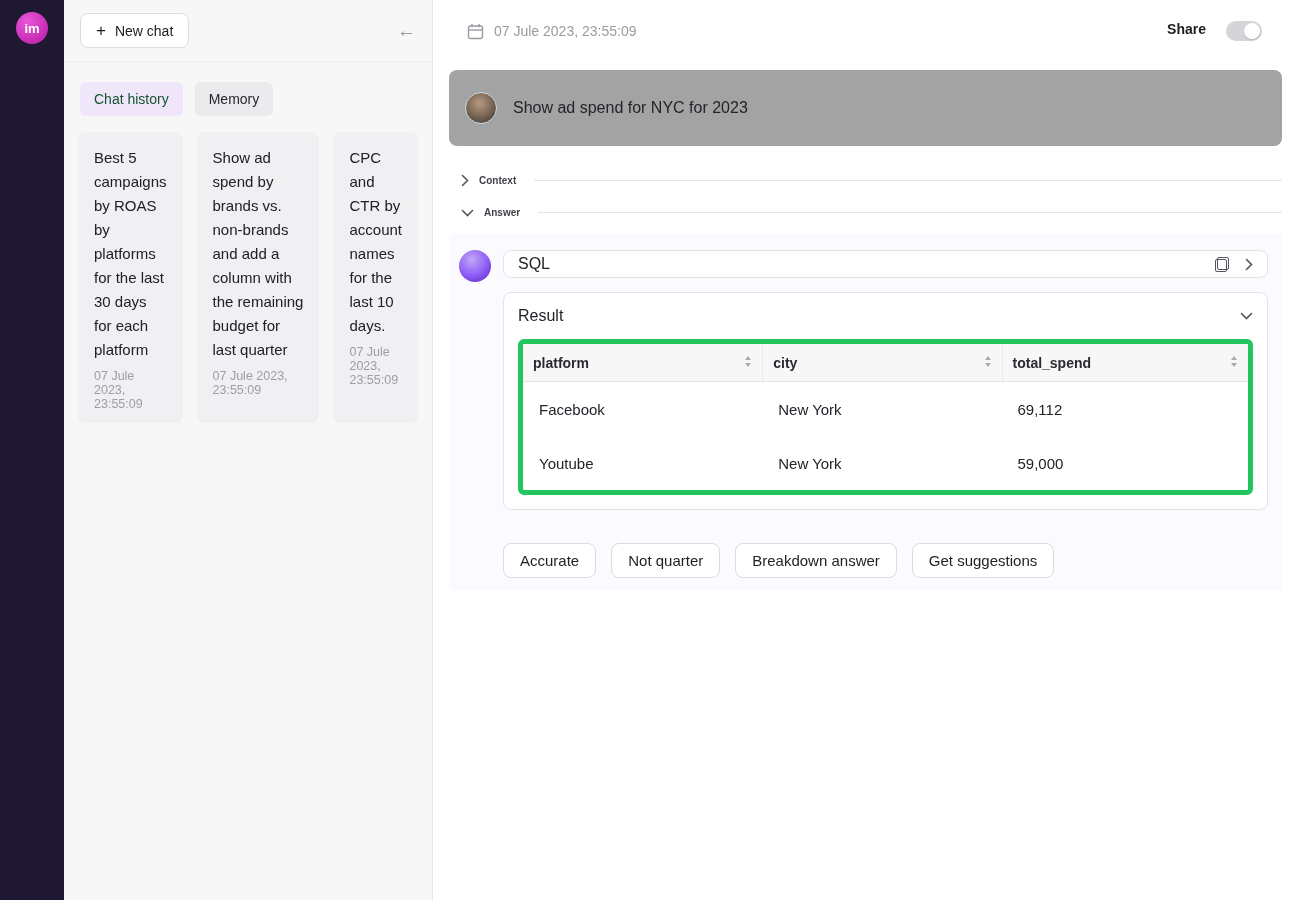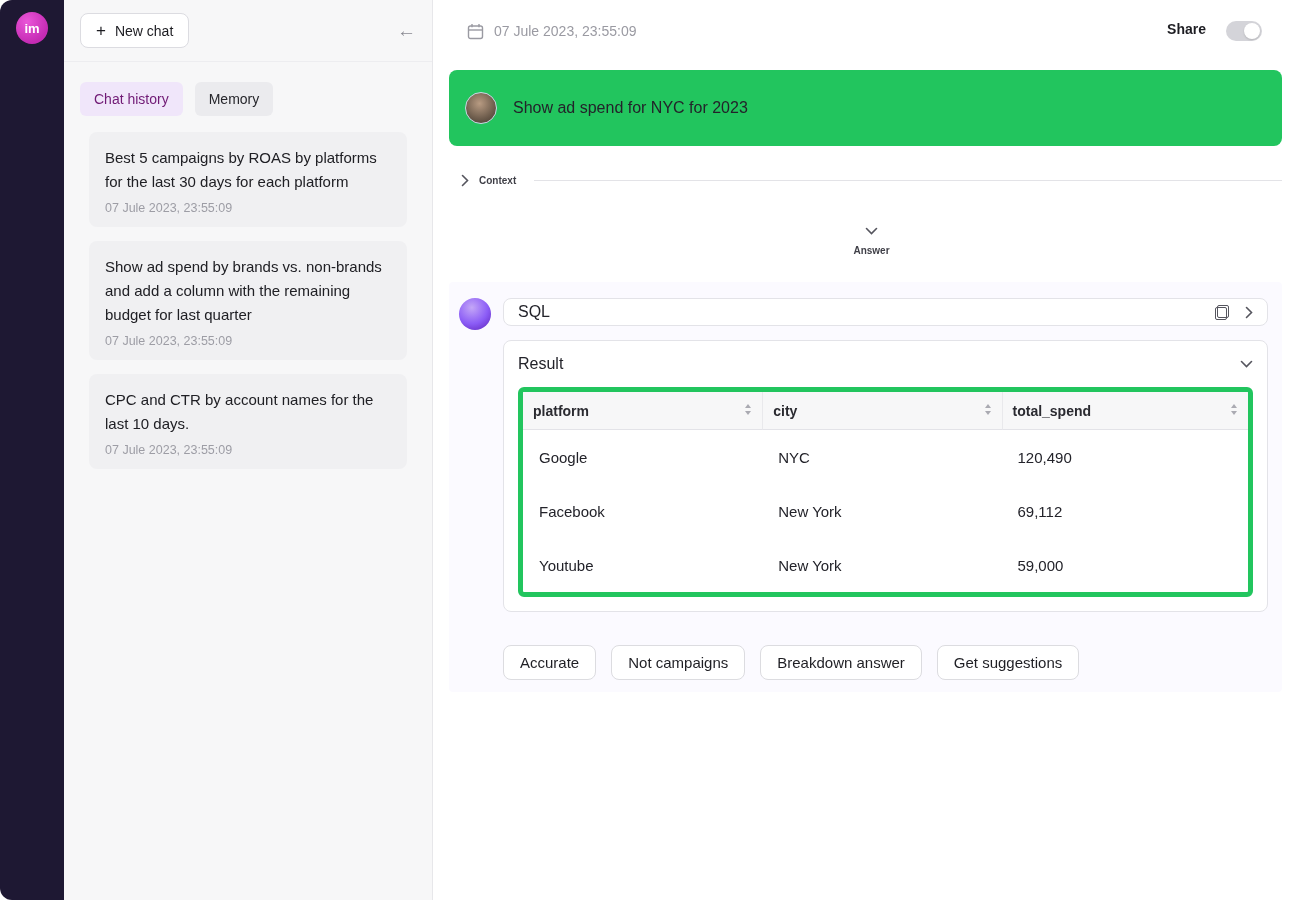--- a/index.html
+++ b/index.html
@@ -1,51 +1,51 @@
 <!DOCTYPE html>
 <html><head>
 <meta charset="utf-8">
 <style>
   * { margin:0; padding:0; box-sizing:border-box; }
   html,body { width:1294px; height:900px; }
   body { font-family:"Liberation Sans", sans-serif; background:#fff; color:#1f1f24; }
-  .app { display:flex; width:1294px; height:900px; overflow:hidden;border-radius:12px; }
+  .app { display:flex; width:1294px; height:900px; overflow:hidden; }
 
   
   .rail { width:64px; background:#1e1833; display:flex; justify-content:center; padding-top:12px; flex:0 0 64px; }
   .logo { width:32px; height:32px; border-radius:50%; background:radial-gradient(circle at 35% 30%, #ea56d8, #c52bb4 70%);
           color:#fff; font-size:13px; font-weight:bold; display:flex; align-items:center; justify-content:center; cursor:pointer; }
 
   
   .sidebar { width:369px; flex:0 0 369px; background:#f7f7f8; border-right:1px solid #e7e7ea; display:flex; flex-direction:column; }
   .sidebar-top { height:62px; padding:0 16px; display:flex; align-items:center; justify-content:space-between; border-bottom:1px solid #ededf0; }
   .new-chat { display:inline-flex; align-items:center; gap:9px; background:#fff; border:1px solid #dcdce1; border-radius:8px;
               padding:8px 15px; font-size:14px; color:#1c1c21; cursor:pointer; font-family:inherit; }
   .new-chat .plus { font-size:17px; line-height:1; color:#1c1c21; }
   .collapse { color:#8a8a92; font-size:19px; cursor:pointer; line-height:1; }
   .tabs { display:flex; gap:12px; padding:20px 16px 6px 16px; }
   .tab { border:none; border-radius:6px; padding:9px 14px; font-size:14px; cursor:pointer; font-family:inherit; background:#ebebee; color:#26262b; }
-  .tab.active { background:#f0e6fa; color:#701a75; }
-  .history { padding:10px 25px; display:flex; flex-direction:column; gap:14px; overflow:auto; }
+  .tab.active { background:#f0e6fa; color:#14532d; }
+  .history { padding:10px 14px; display:flex; gap:14px; overflow:auto; }
   .card { background:#f0f0f2; border-radius:8px; padding:14px 16px 12px 16px; cursor:pointer; }
   .card-title { font-size:15px; line-height:1.6; color:#202025; }
   .card-time { font-size:12.5px; color:#9d9da5; margin-top:7px; }
 
   
   .main { flex:1; display:flex; flex-direction:column; background:#fff; }
   .main-header { height:62px; display:flex; align-items:center; justify-content:space-between; padding:0 32px 0 34px; flex:0 0 62px; }
   .hdr-left { display:flex; align-items:center; gap:10px; color:#9a9aa2; font-size:14px; }
   .hdr-right { display:flex; gap:20px; }
   .share-label { font-size:14px; font-weight:bold; color:#1d1d22; }
   .toggle { width:36px; height:20px; border-radius:10px; background:#d4d4d9; position:relative; cursor:pointer; display:inline-block; }
   .toggle .knob { position:absolute; top:2px; right:2px; width:16px; height:16px; border-radius:50%; background:#fff; box-shadow:0 1px 2px rgba(0,0,0,.15); }
 
   .content { padding:8px 12px 0 16px; }
 
-  .user-msg { background:#22c55e; border-radius:8px; padding:22px 16px; display:flex; align-items:center; gap:16px; }
+  .user-msg { background:#a3a3a3; border-radius:8px; padding:22px 16px; display:flex; align-items:center; gap:16px; }
   .avatar { width:32px; height:32px; border-radius:50%; flex:0 0 32px; }
   .avatar.user { background:radial-gradient(circle at 45% 35%, #b89b82, #6d5c4c 60%, #41372e); border:1px solid #c9d8e6; }
   .avatar.bot { background:radial-gradient(circle at 40% 30%, #c4a7f7, #8b5cf6 55%, #5b21b6); }
   .user-text { font-size:16px; color:#23232a; }
 
   .section-row { display:flex; align-items:center; gap:10px; margin:28px 0 0 12px; }
   .section-row .label { font-size:10px; font-weight:bold; color:#3f3f47; }
   .section-row .rule { flex:1; height:1px; background:#e3e3e7; margin-left:8px; }
   .chev { display:inline-flex; color:#55555e; }
 
@@ -148,21 +148,21 @@
       <div class="section-row">
         <span class="chev">
           <svg width="8" height="13" viewBox="0 0 8 13" fill="none" stroke="#55555e" stroke-width="1.6" stroke-linecap="round">
               <path d="M1.5 1.5 L6.5 6.5 L1.5 11.5"></path>
             </svg>
         </span>
         <span class="label">Context</span>
         <span class="rule"></span>
       </div>
 
-      <div class="section-row" style="margin-top:40px;flex-direction:column;">
+      <div class="section-row" style="margin-top:20px;">
         <span class="chev">
           <svg width="13" height="8" viewBox="0 0 13 8" fill="none" stroke="#55555e" stroke-width="1.6" stroke-linecap="round">
               <path d="M1.5 1.5 L6.5 6.5 L11.5 1.5"></path>
             </svg>
         </span>
         <span class="label">Answer</span>
         <span class="rule"></span>
       </div>
 
       <div class="answer-wrap">
@@ -219,41 +219,36 @@
                         <span><svg width="8" height="13" viewBox="0 0 8 13">
                               <path d="M4 1 L7 5 H1 Z" fill="#aaaab2"></path>
                               <path d="M4 12 L1 8 H7 Z" fill="#aaaab2"></path>
                             </svg></span>
                       </span>
                     </th>
                   </tr>
                 </thead>
                 <tbody>
                   <tr>
-                    <td>Google</td>
-                    <td>NYC</td>
-                    <td>120,490</td>
-                  </tr>
-                  <tr>
                     <td>Facebook</td>
                     <td>New York</td>
                     <td>69,112</td>
                   </tr>
                   <tr>
                     <td>Youtube</td>
                     <td>New York</td>
                     <td>59,000</td>
                   </tr>
                 </tbody>
               </table>
             </div>
 
             <div class="actions">
               <button class="action-btn">Accurate</button>
-              <button class="action-btn">Not campaigns</button>
+              <button class="action-btn">Not quarter</button>
               <button class="action-btn">Breakdown answer</button>
               <button class="action-btn">Get suggestions</button>
             </div>
 
           </div>
         </div>
       </div>
 
     </div>
   </main>

